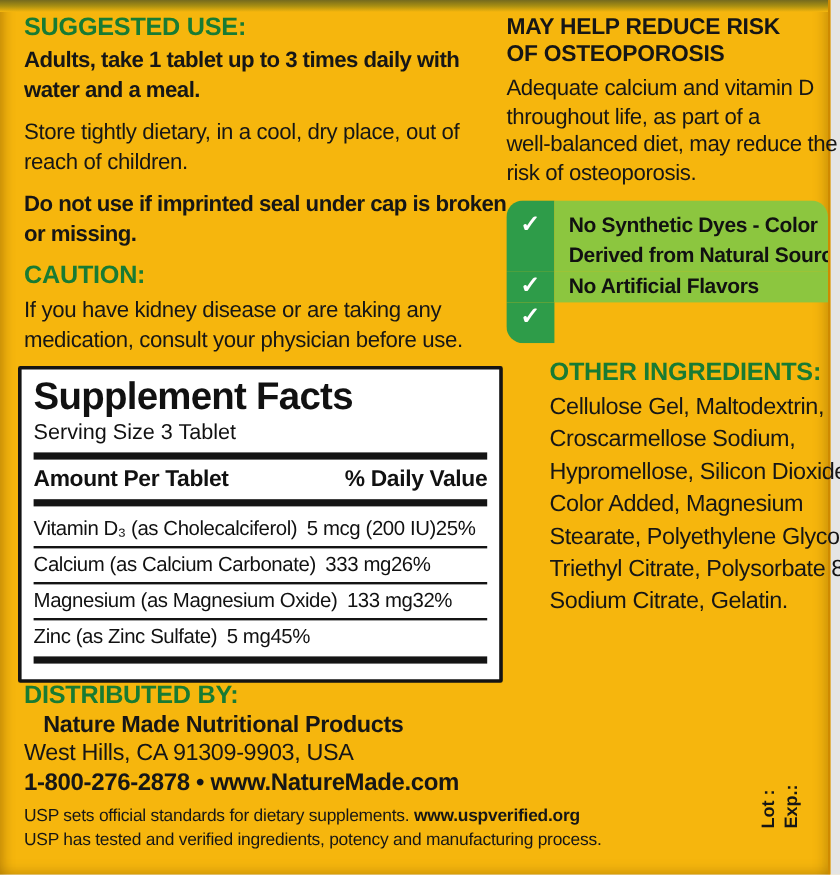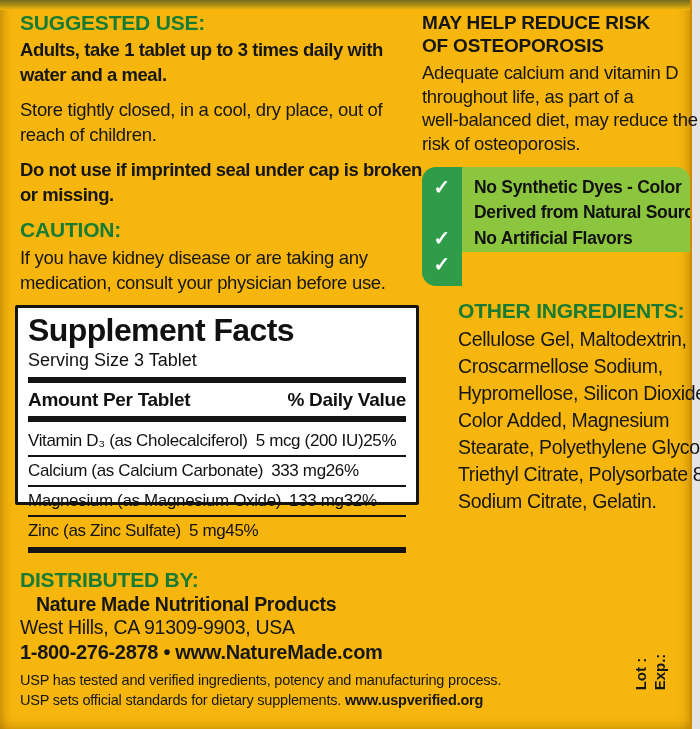--- a/index.html
+++ b/index.html
@@ -36,21 +36,21 @@
   .text-cell { flex:1; background:#8CC63F; color:#111111; font-weight:bold; font-size:17.5px;
                line-height:25px; letter-spacing:-0.3px; padding:0 6px 1px 12px; white-space:pre; }
   .check-row:first-child .check-cell, .check-row:first-child .text-cell { padding-top:8px; }
   .check-row:last-child  .check-cell, .check-row:last-child  .text-cell { padding-bottom:9px; }
 
   
   .sec-ingredients { position:absolute; left:422px; top:298px; width:270px; color:#161616;margin-left:36px; }
   .ingredients-p { font-size:19.5px; line-height:27px; letter-spacing:-0.35px; margin-top:2px; }
 
   
-  .supfacts { position:absolute; left:15px; top:305px; width:404px; height:200px; background:#ffffff;
+  .supfacts { position:absolute; left:15px; top:305px; width:404px; height:264px; background:#ffffff;
               border:3px solid #141414; border-radius:2px; padding:3px 10px 6px; color:#111111; }
   .sf-title { font-size:32px; font-weight:bold; letter-spacing:-0.6px; line-height:38px; }
   .sf-serving { font-size:18px; line-height:23px; }
   .sf-bar { height:6px; background:#141414; margin:5px 0; }
   .sf-header { display:flex; justify-content:space-between; font-weight:bold; font-size:19px;
                line-height:23px; letter-spacing:-0.3px; }
   .sf-row { display:flex; align-items:baseline; font-size:17px;
             letter-spacing:-0.35px; line-height:20px; padding:4px 0 4px; border-bottom:2px solid #141414; }
   .sf-row.last { border-bottom:none; }
   .sf-left { display:flex; gap:8px; }
@@ -73,21 +73,21 @@
 <body>
 
 <div class="canvas">
   <div class="label">
     <div class="top-band"></div>
 
     <div class="sec-left">
       <div class="green-h">SUGGESTED USE:</div>
       <div class="p-bold pre">Adults, take 1 tablet up to 3 times daily with
 water and a meal.</div>
-      <div class="p-reg pre">Store tightly closed, in a cool, dry place, out of
+      <div class="p-reg pre">Store tightly dietary, in a cool, dry place, out of
 reach of children.</div>
       <div class="p-bold pre">Do not use if imprinted seal under cap is broken
 or missing.</div>
       <div class="green-h">CAUTION:</div>
       <div class="p-reg pre" style="margin-top:2px;">If you have kidney disease or are taking any
 medication, consult your physician before use.</div>
     </div>
 
     <div class="sec-right">
       <div class="osteo-h pre">MAY HELP REDUCE RISK
@@ -164,22 +164,22 @@
       </div>
       <div class="sf-bar" style="margin-top:2px;"></div>
     </div>
 
     <div class="sec-dist">
       <div class="green-h">DISTRIBUTED BY:</div>
       <div class="dist-company">Nature Made Nutritional Products</div>
       <div class="dist-address">West Hills, CA 91309-9903, USA</div>
       <div class="dist-phone">1-800-276-2878 • www.NatureMade.com</div>
       <div class="usp">
+        <div><span>USP sets official standards for dietary supplements. </span><b>www.uspverified.org</b></div>
         <div>USP has tested and verified ingredients, potency and manufacturing process.</div>
-        <div><span>USP sets official standards for dietary supplements. </span><b>www.uspverified.org</b></div>
       </div>
     </div>
 
     <div class="lotexp">
       <div class="inner">Lot :
 Exp.:</div>
     </div>
   </div>
 </div>
 

